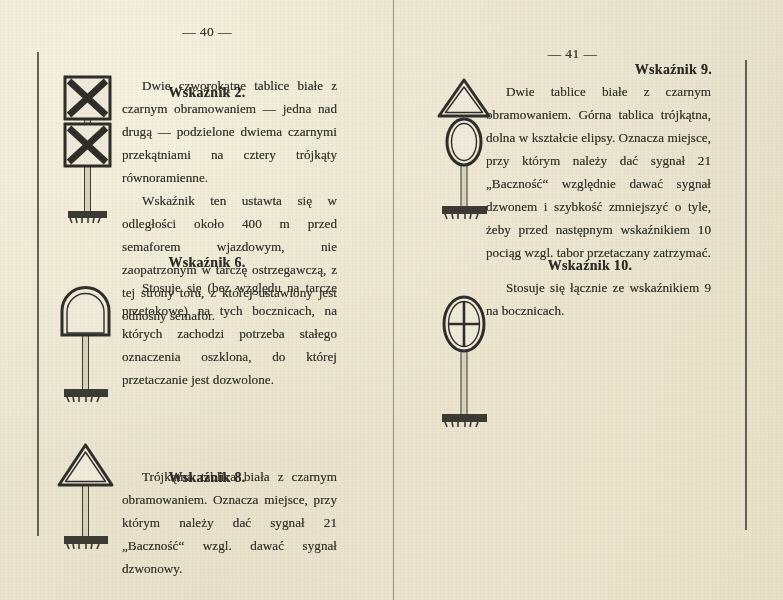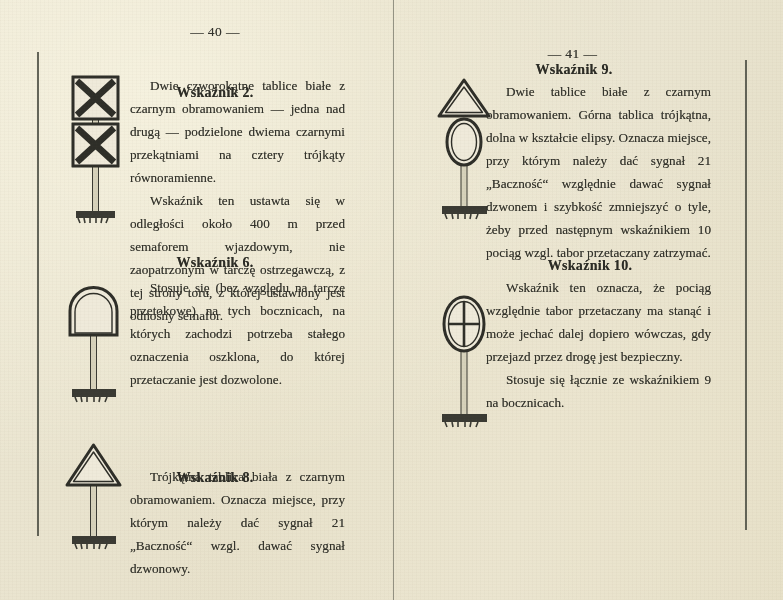--- a/index.html
+++ b/index.html
@@ -42,21 +42,21 @@
   }
   .rule.left-edge  { left: 37px;  top: 52px;  width: 2px; height: 484px; opacity: .85; }
   .rule.gutter     { left: 393px; top: 0px;   width: 1px; height: 600px; opacity: .55; }
   .rule.right-edge { left: 745px; top: 60px;  width: 2px; height: 470px; opacity: .85; }
 
   .page {
     position: absolute;
     top: 0;
     height: 600px;
   }
-  .page.left  { left: 40px;  width: 350px; }
+  .page.left  { left: 32px;  width: 350px; }
   .page.right { left: 400px; width: 345px; }
 
   .folio {
     text-align: center;
     font-size: 13.5px;
     letter-spacing: .4px;
     color: #33332d;
   }
   .page.left  .folio { margin-top: 24px; }
   .page.right .folio { margin-top: 46px; }
@@ -159,21 +159,21 @@
     <div class="textblock" style="left:90px; top:465px; width:215px;">
       <p class="para inked">Trójkątna tablica biała z czarnym obramowaniem. Oznacza miejsce, przy którym należy dać sygnał 21 „Baczność“ wzgl. dawać sygnał dzwonowy.</p>
     </div>
 
   </div>
 
   <div class="page right">
 
     <div class="folio inked">— 41 —</div>
 
-    <div class="section-title inked" style="position:absolute; left:44px; top:62px; width:260px;">Wskaźnik 9.</div>
+    <div class="section-title inked" style="position:absolute; left:52px; top:62px; width:260px;text-align:right;">Wskaźnik 9.</div>
 
     <div class="fig" style="left:26px; top:76px;">
       <svg width="78" height="148" viewBox="0 0 78 148">
         <rect x="35" y="52" width="6" height="80" fill="#d7d2bb" stroke="#3a3a33" stroke-width="1"></rect>
 
         <path d="M38 4 L63 40 L13 40 Z" fill="#efeada" stroke="#2e2e28" stroke-width="3" stroke-linejoin="round"></path>
         <path d="M38 11 L56.5 36.5 L19.5 36.5 Z" fill="none" stroke="#2e2e28" stroke-width="1.4" stroke-linejoin="round"></path>
 
         <ellipse cx="38" cy="66" rx="17" ry="23" fill="#efeada" stroke="#2e2e28" stroke-width="3"></ellipse>
         <ellipse cx="38" cy="66" rx="12.5" ry="18.5" fill="none" stroke="#2e2e28" stroke-width="1.4"></ellipse>
@@ -194,19 +194,18 @@
         <rect x="35" y="50" width="6" height="74" fill="#d7d2bb" stroke="#3a3a33" stroke-width="1"></rect>
         <ellipse cx="38" cy="32" rx="20" ry="27" fill="#efeada" stroke="#2e2e28" stroke-width="3"></ellipse>
         <ellipse cx="38" cy="32" rx="15.5" ry="22.5" fill="none" stroke="#2e2e28" stroke-width="1.4"></ellipse>
         <path d="M38 10 L38 54 M22.8 32 L53.2 32" stroke="#2e2e28" stroke-width="2.6"></path>
         <rect x="16" y="122" width="45" height="8" fill="#3a3a33"></rect>
         <path d="M19 130 l2 5 M26 130 l1 5 M32 130 l0 5 M39 130 l0 5 M45 130 l-1 5 M52 130 l-2 5" stroke="#3a3a33" stroke-width="1.6"></path>
       </svg>
     </div>
 
     <div class="textblock" style="left:86px; top:276px; width:225px;">
-      <p class="para inked">Wskaźnik ten oznacza, że pociąg względnie tabor przetaczany ma stanąć i może jechać dalej dopiero wówczas, gdy przejazd przez drogę jest bezpieczny.</p>
       <p class="para inked">Stosuje się łącznie ze wskaźnikiem 9 na bocznicach.</p>
     </div>
 
   </div>
 
 </div>
 
 </body></html>

